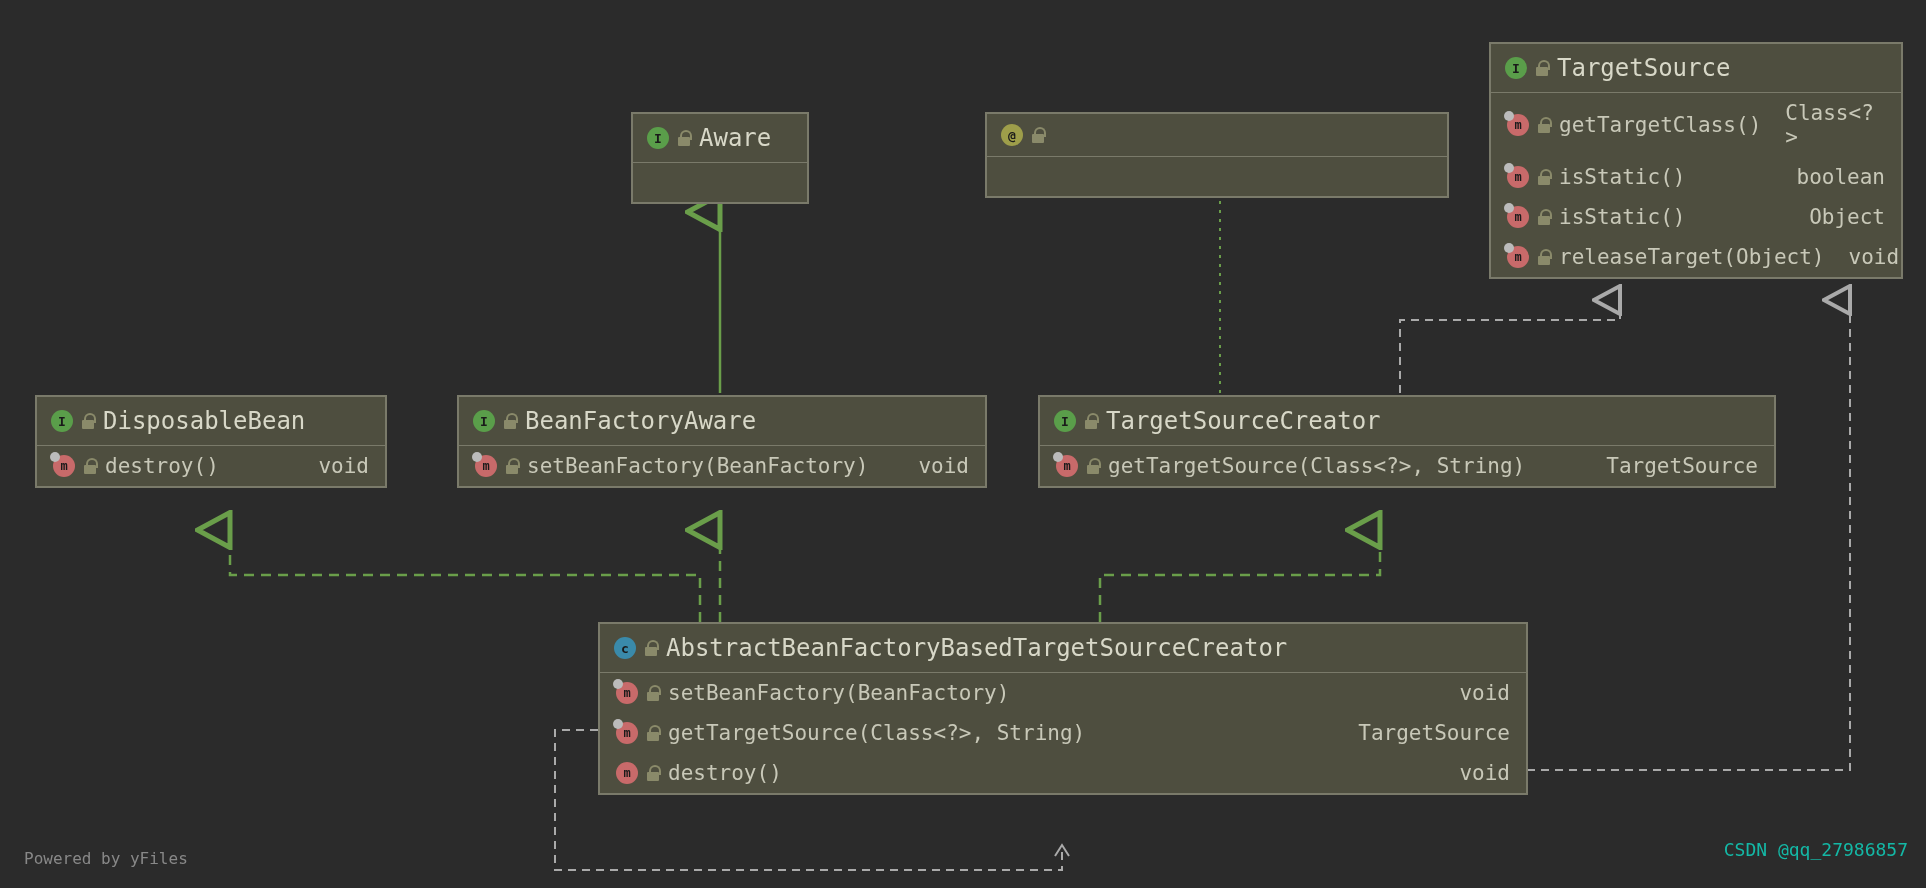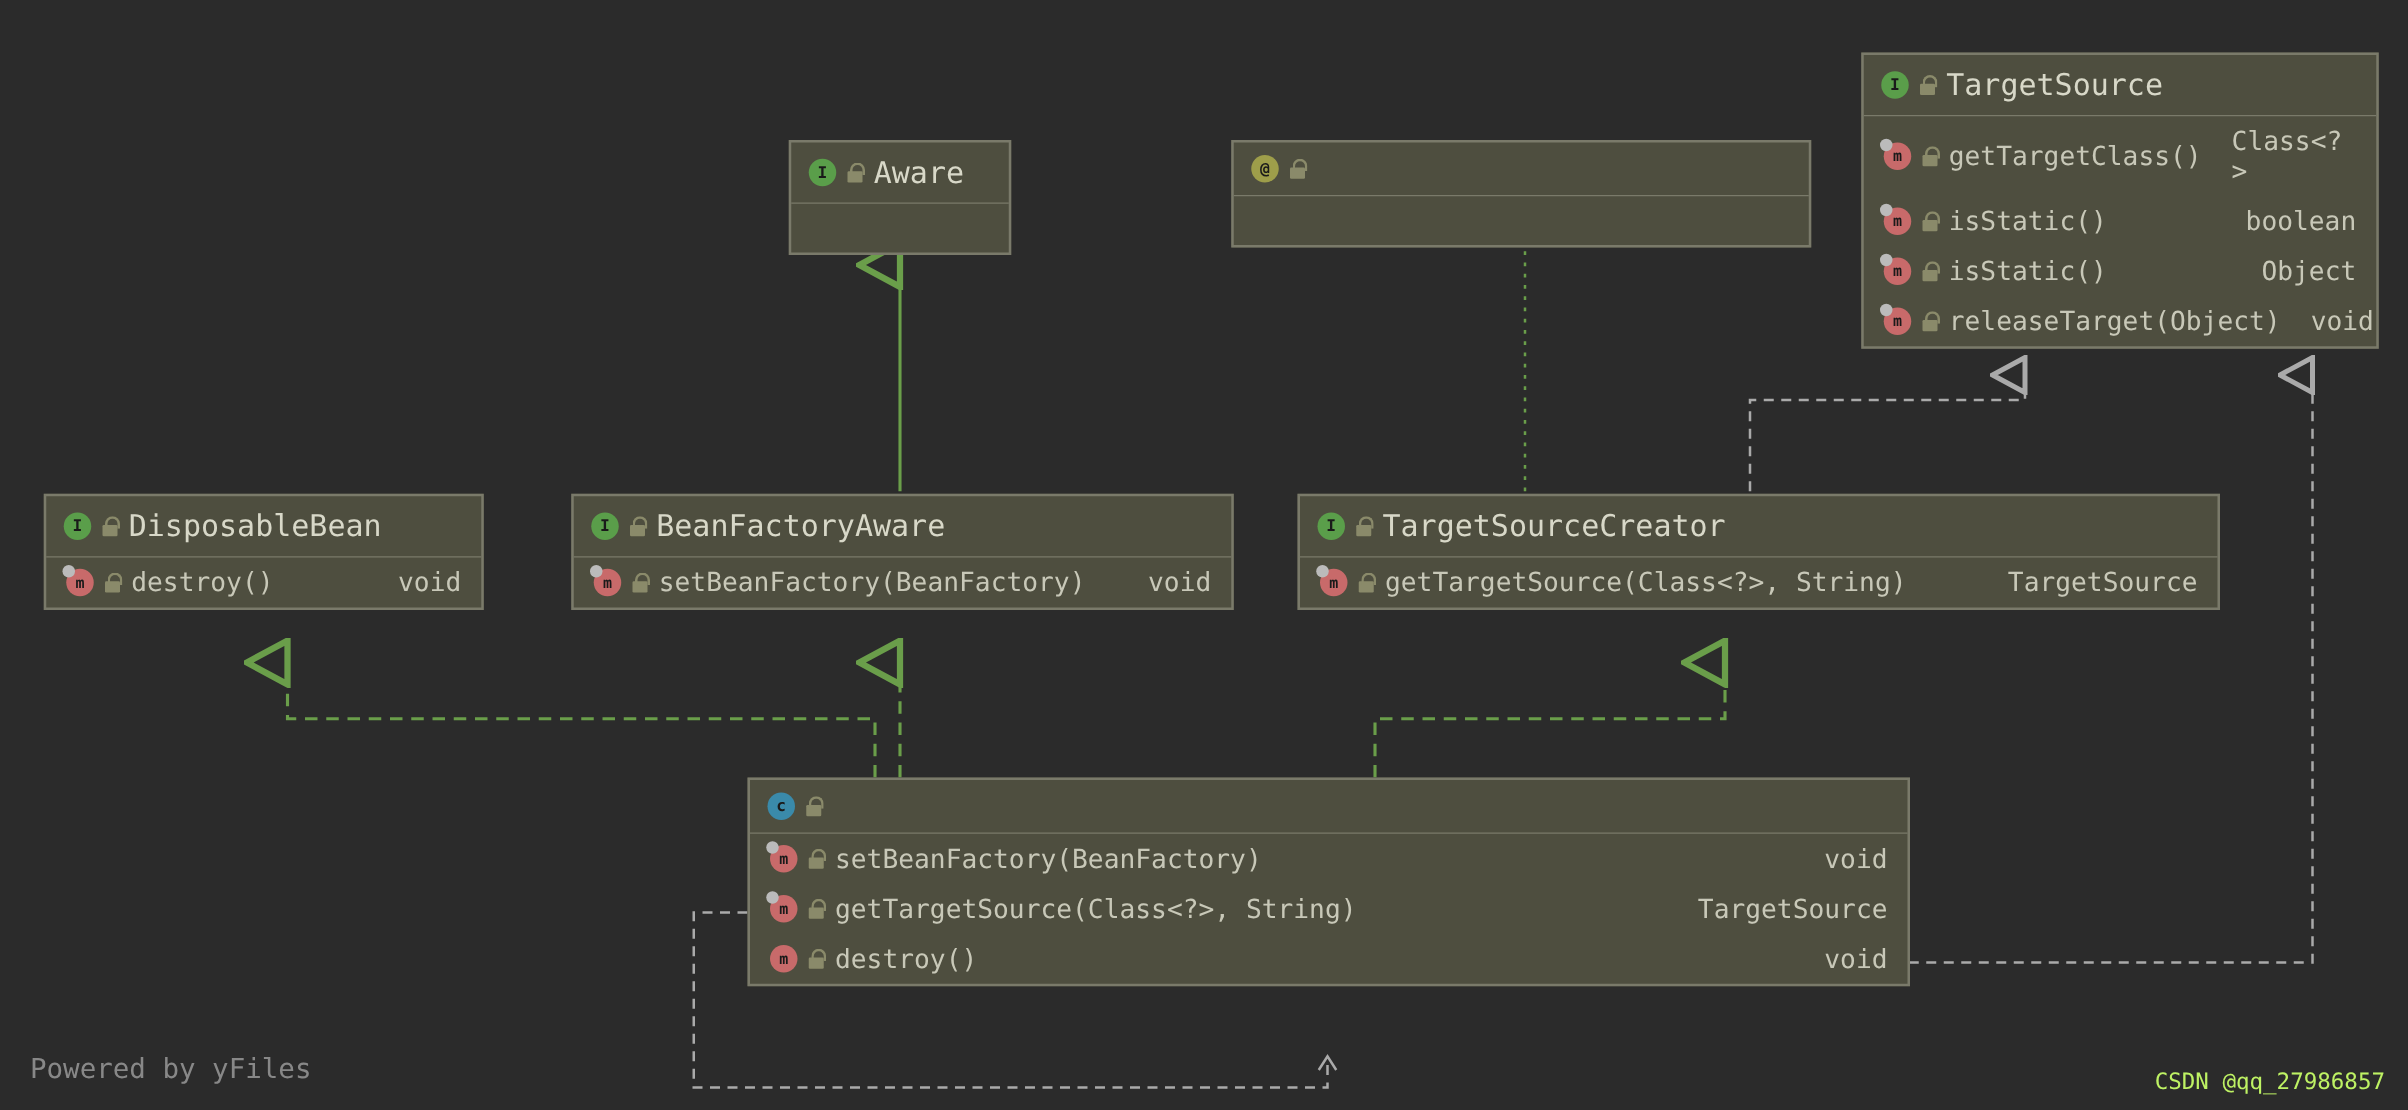--- a/index.html
+++ b/index.html
@@ -79,26 +79,26 @@
     border-bottom:none;
     border-radius:6px 6px 0 0;
   }
   .title { color: #d8d8c8; font-size: 24px; }
   .member { color: #c8c8b8; font-size: 21px; flex:1; }
   .ret { color: #c8c8b8; font-size: 21px; text-align:left; padding-left:16px; }
   .footer-left {
     position:absolute;
     left:24px; bottom:20px;
     color:#888;
-    font-size:22px;
+    font-size:16px;
   }
   .footer-right {
     position:absolute;
-    right:18px; bottom:12px;
-    color:#bef264;
+    right:18px; bottom:28px;
+    color:#14b8a6;
     font-size:18px;
   }
   svg.connectors {
     position:absolute;
     top:0; left:0;
     width:1926px; height:888px;
     pointer-events:none;
   }
 </style>
 </head>
@@ -228,20 +228,21 @@
       <span class="member">getTargetSource(Class&lt;?&gt;, String)</span>
       <span class="ret">TargetSource</span>
     </div>
   </div>
 </div>
 
 <div class="uml-box" style="left:598px; top:622px; width:930px;">
   <div class="uml-header">
     <span class="icon icon-c">c</span>
     <span class="lock"></span>
+    <span class="title">AbstractBeanFactoryBasedTargetSourceCreator</span>
   </div>
   <div class="uml-body">
     <div class="uml-row">
       <span class="icon icon-m abstract">m</span>
       <span class="lock"></span>
       <span class="member">setBeanFactory(BeanFactory)</span>
       <span class="ret">void</span>
     </div>
     <div class="uml-row">
       <span class="icon icon-m abstract">m</span>

